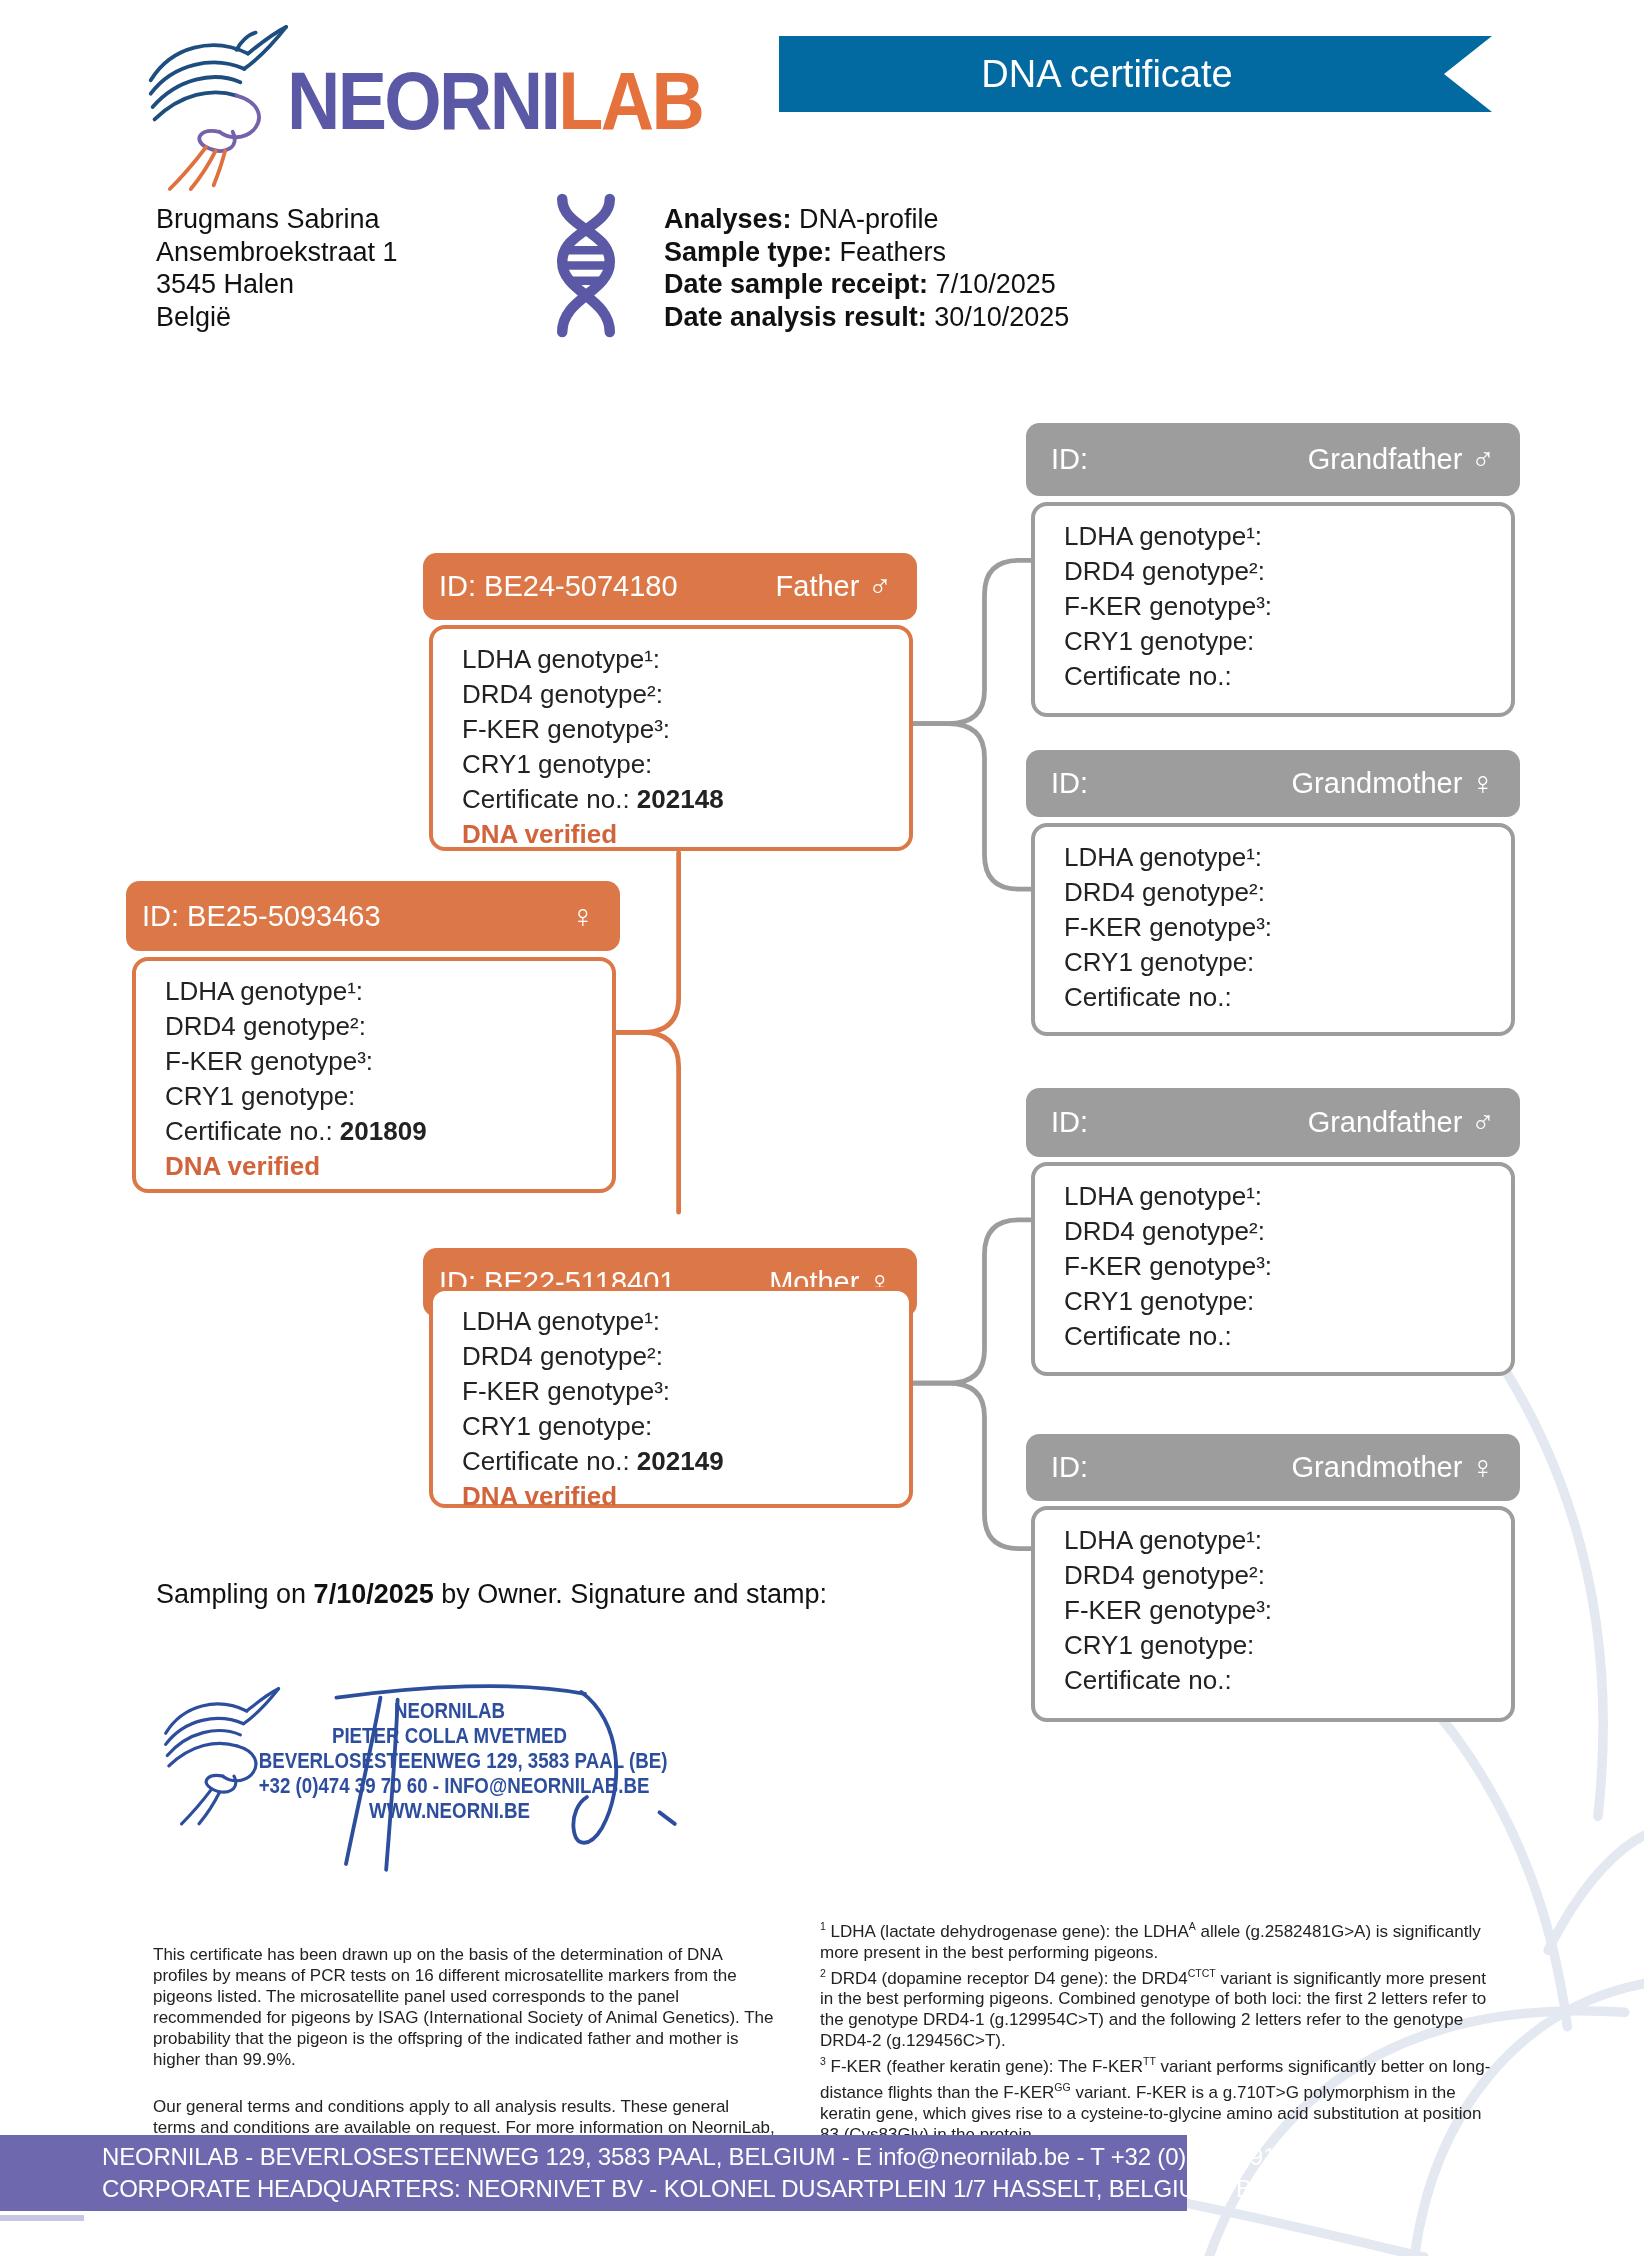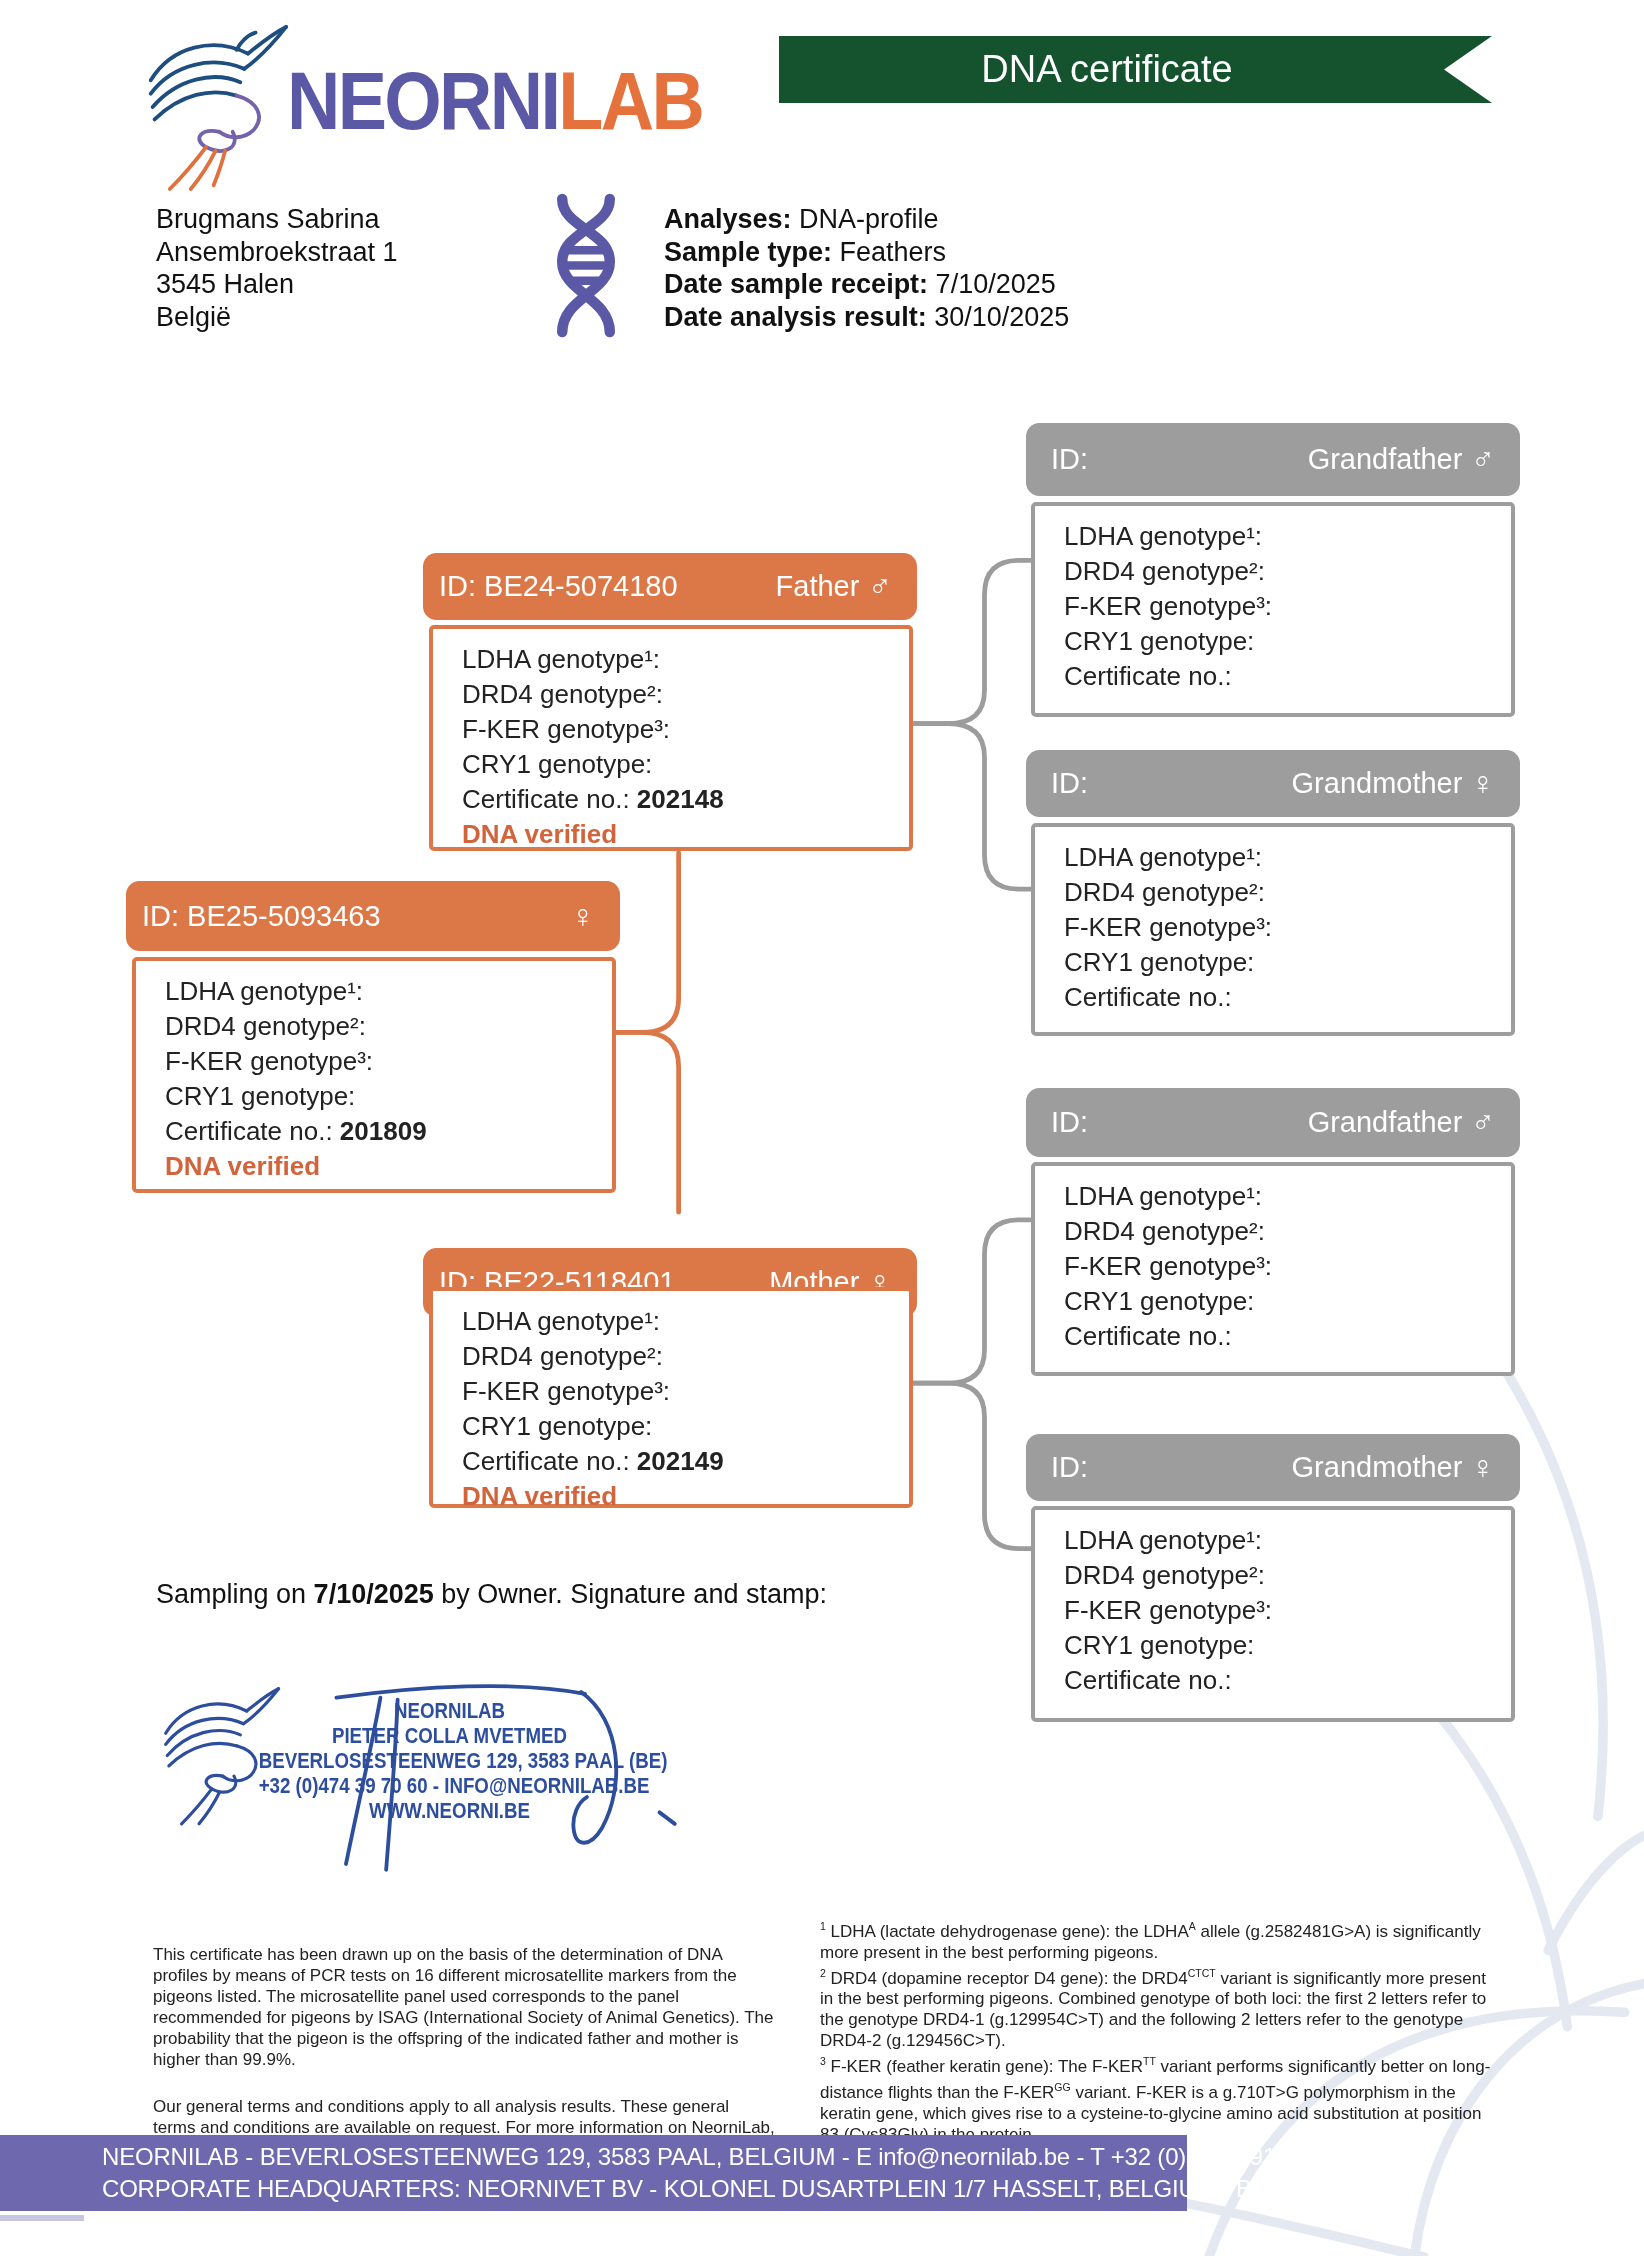--- a/index.html
+++ b/index.html
@@ -8,36 +8,36 @@
   .abs{position:absolute;}
   svg{display:block;}
 
   
   .logo-text{position:absolute;left:287px;top:54px;font-size:82px;font-weight:bold;
              letter-spacing:-2.9px;transform:scaleX(.9);transform-origin:left top;white-space:nowrap;}
   .logo-neorni{color:#5B59A5;}
   .logo-lab{color:#E5713C;}
 
   
-  .banner{position:absolute;left:779px;top:36px;width:713px;height:67px;background:#14532d;
+  .banner{position:absolute;left:779px;top:36px;width:713px;height:76px;background:#0369a1;
           clip-path:polygon(0 0,100% 0,calc(100% - 48px) 50%,100% 100%,0 100%);
           display:flex;align-items:center;justify-content:center;color:#fff;font-size:38px;
           padding-right:57px;box-sizing:border-box;}
 
   
   .addr{position:absolute;left:156px;top:203px;font-size:27px;line-height:32.5px;color:#111;}
   .ainfo{position:absolute;left:664px;top:203px;font-size:27px;line-height:32.5px;color:#111;}
   .ainfo b{font-weight:bold;}
 
   
   .hdr{position:absolute;border-radius:13.4px;color:#fff;display:flex;justify-content:space-between;
        align-items:center;padding:0 25px;font-size:29px;box-sizing:border-box;}
   .role{display:flex;align-items:center;gap:8.6px;}
   .gsym{font-size:32px;}
-  .bd{position:absolute;background:#fff;border-radius:5px;box-sizing:border-box;
+  .bd{position:absolute;background:#fff;border-radius:16px;box-sizing:border-box;
       padding:13.4px 0 0 29px;font-size:26px;line-height:35px;color:#222;}
   .orange .hdr{background:#DC7848;padding-left:16px;}
   .orange .bd{border:4.8px solid #DC7848;}
   .gray .hdr{background:#9D9D9D;}
   .gray .bd{border:4.8px solid #9D9D9D;}
   .verified{color:#D2643C;font-weight:bold;}
 
   .fx-hdr{left:423px;top:553px;width:494px;height:67px;}
   .fx-bd {left:429px;top:625px;width:484px;height:226px;}
   .sx-hdr{left:126px;top:881px;width:494px;height:70px;}

